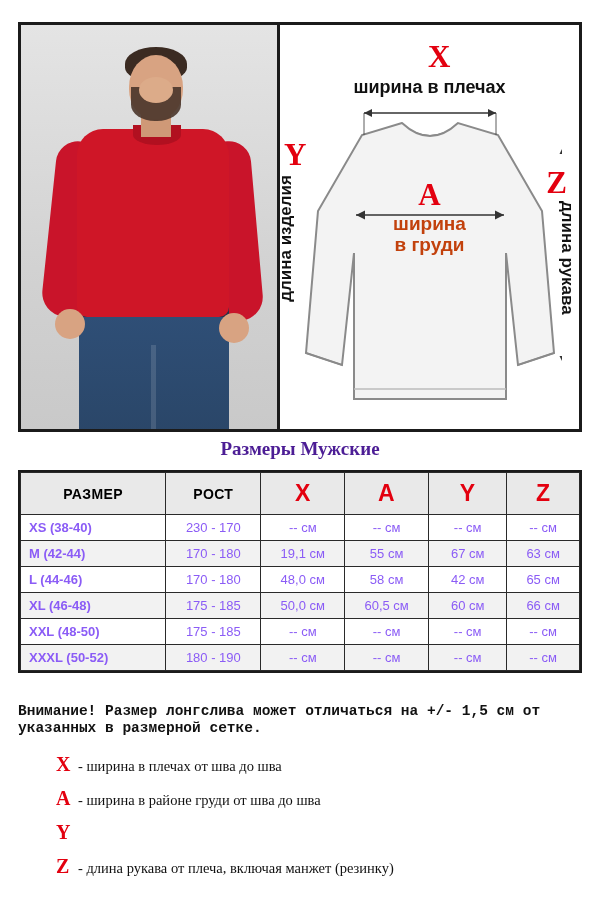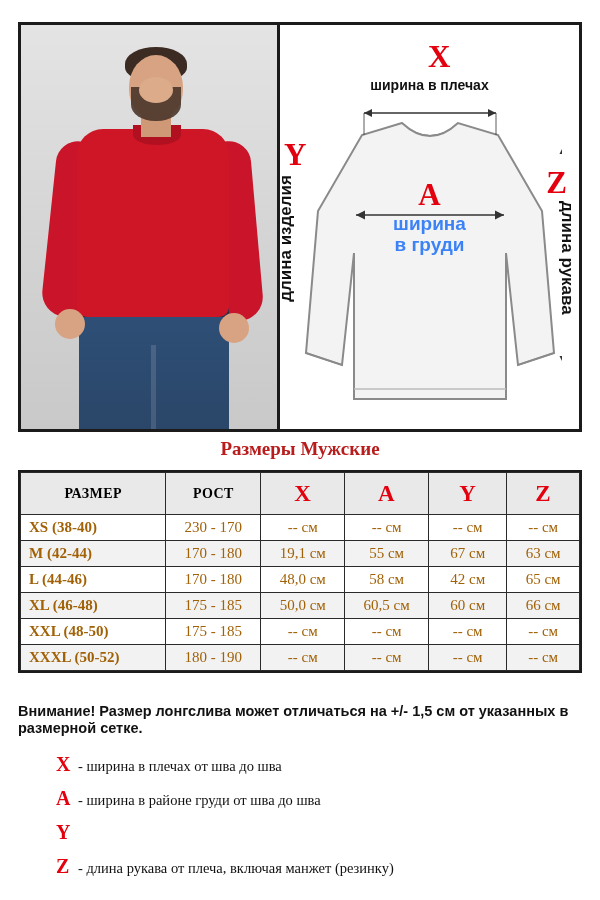--- a/index.html
+++ b/index.html
@@ -131,21 +131,21 @@
     background: #24334b;
   }
   .d-x-letter {
     position: absolute; left: 148px; top: 14px;
     font-size: 31px; font-weight: bold; color: #e3000f;
     font-family: "Liberation Serif", serif;
   }
   .d-x-label {
     position: absolute; left: 50%; top: 52px;
     transform: translateX(-50%);
-    font-size: 14px; font-weight: bold; color: #111;
+    font-size: 18px; font-weight: bold; color: #111;
     white-space: nowrap;
     font-family: "Liberation Sans", sans-serif;
   }
   .d-y-letter {
     position: absolute; left: 4px; top: 112px;
     font-size: 31px; font-weight: bold; color: #e3000f;
   }
   .d-y-label {
     position: absolute; left: -4px; top: 150px;
     width: 30px;
@@ -169,81 +169,81 @@
   }
   .d-a-letter {
     position: absolute; left: 50%; top: 152px;
     transform: translateX(-50%);
     font-size: 31px; font-weight: bold; color: #e3000f;
   }
   .d-a-label {
     position: absolute; left: 50%; top: 188px;
     transform: translateX(-50%);
     text-align: center;
-    font-size: 19px; font-weight: bold; color: #3b82f6;
+    font-size: 19px; font-weight: bold; color: #c2410c;
     line-height: 1.12;
     white-space: nowrap;
     font-family: "Liberation Sans", sans-serif;
   }
   .shirt-svg { position: absolute; left: 18px; top: 78px; }
 
   
   .table-title {
     position: absolute; left: 0; top: 438px;
     width: 600px;
     text-align: center;
-    font-size: 19px; font-weight: bold; color: #b91c1c;
+    font-size: 19px; font-weight: bold; color: #4c1d95;
     font-family: "Liberation Serif", serif;
   }
   .tbl-wrap {
     position: absolute; left: 18px; top: 470px;
     width: 564px;
     border: 2px solid #1b1b1b;
     background: #fff;
   }
   table { border-collapse: collapse; width: 100%; }
   th, td {
     border: 1px solid #2a2a2a;
     text-align: center;
-    font-family: Liberation Serif, serif;
+    font-family: Liberation Sans, sans-serif;
   }
   thead th {
     background: #e9e9e9;
     height: 42px;
     font-size: 14px;
     font-weight: bold;
     letter-spacing: .4px;
   }
   thead th.big {
     font-size: 23px;
     color: #e3000f;
     font-weight: bold;
   }
   tbody td {
     height: 26px;
-    font-size: 15px;
-    color: #a16207;
+    font-size: 13px;
+    color: #8b5cf6;
   }
   tbody td.sz {
     text-align: left;
     padding-left: 8px;
     font-weight: bold;
   }
   tbody tr:nth-child(odd) { background: #ffffff; }
   tbody tr:nth-child(even) { background: #f2f2f2; }
 
   
   .warning {
     position: absolute; left: 18px; top: 703px;
     width: 564px;
     font-size: 14.5px;
     font-weight: bold;
     color: #111;
     line-height: 1.2;
-    font-family: Liberation Sans, sans-serif;
+    font-family: Liberation Mono, monospace;
   }
 
   
   .legend {
     position: absolute; left: 56px; top: 752px;
     width: 520px;
   }
   .leg-row {
     display: flex;
     align-items: baseline;

